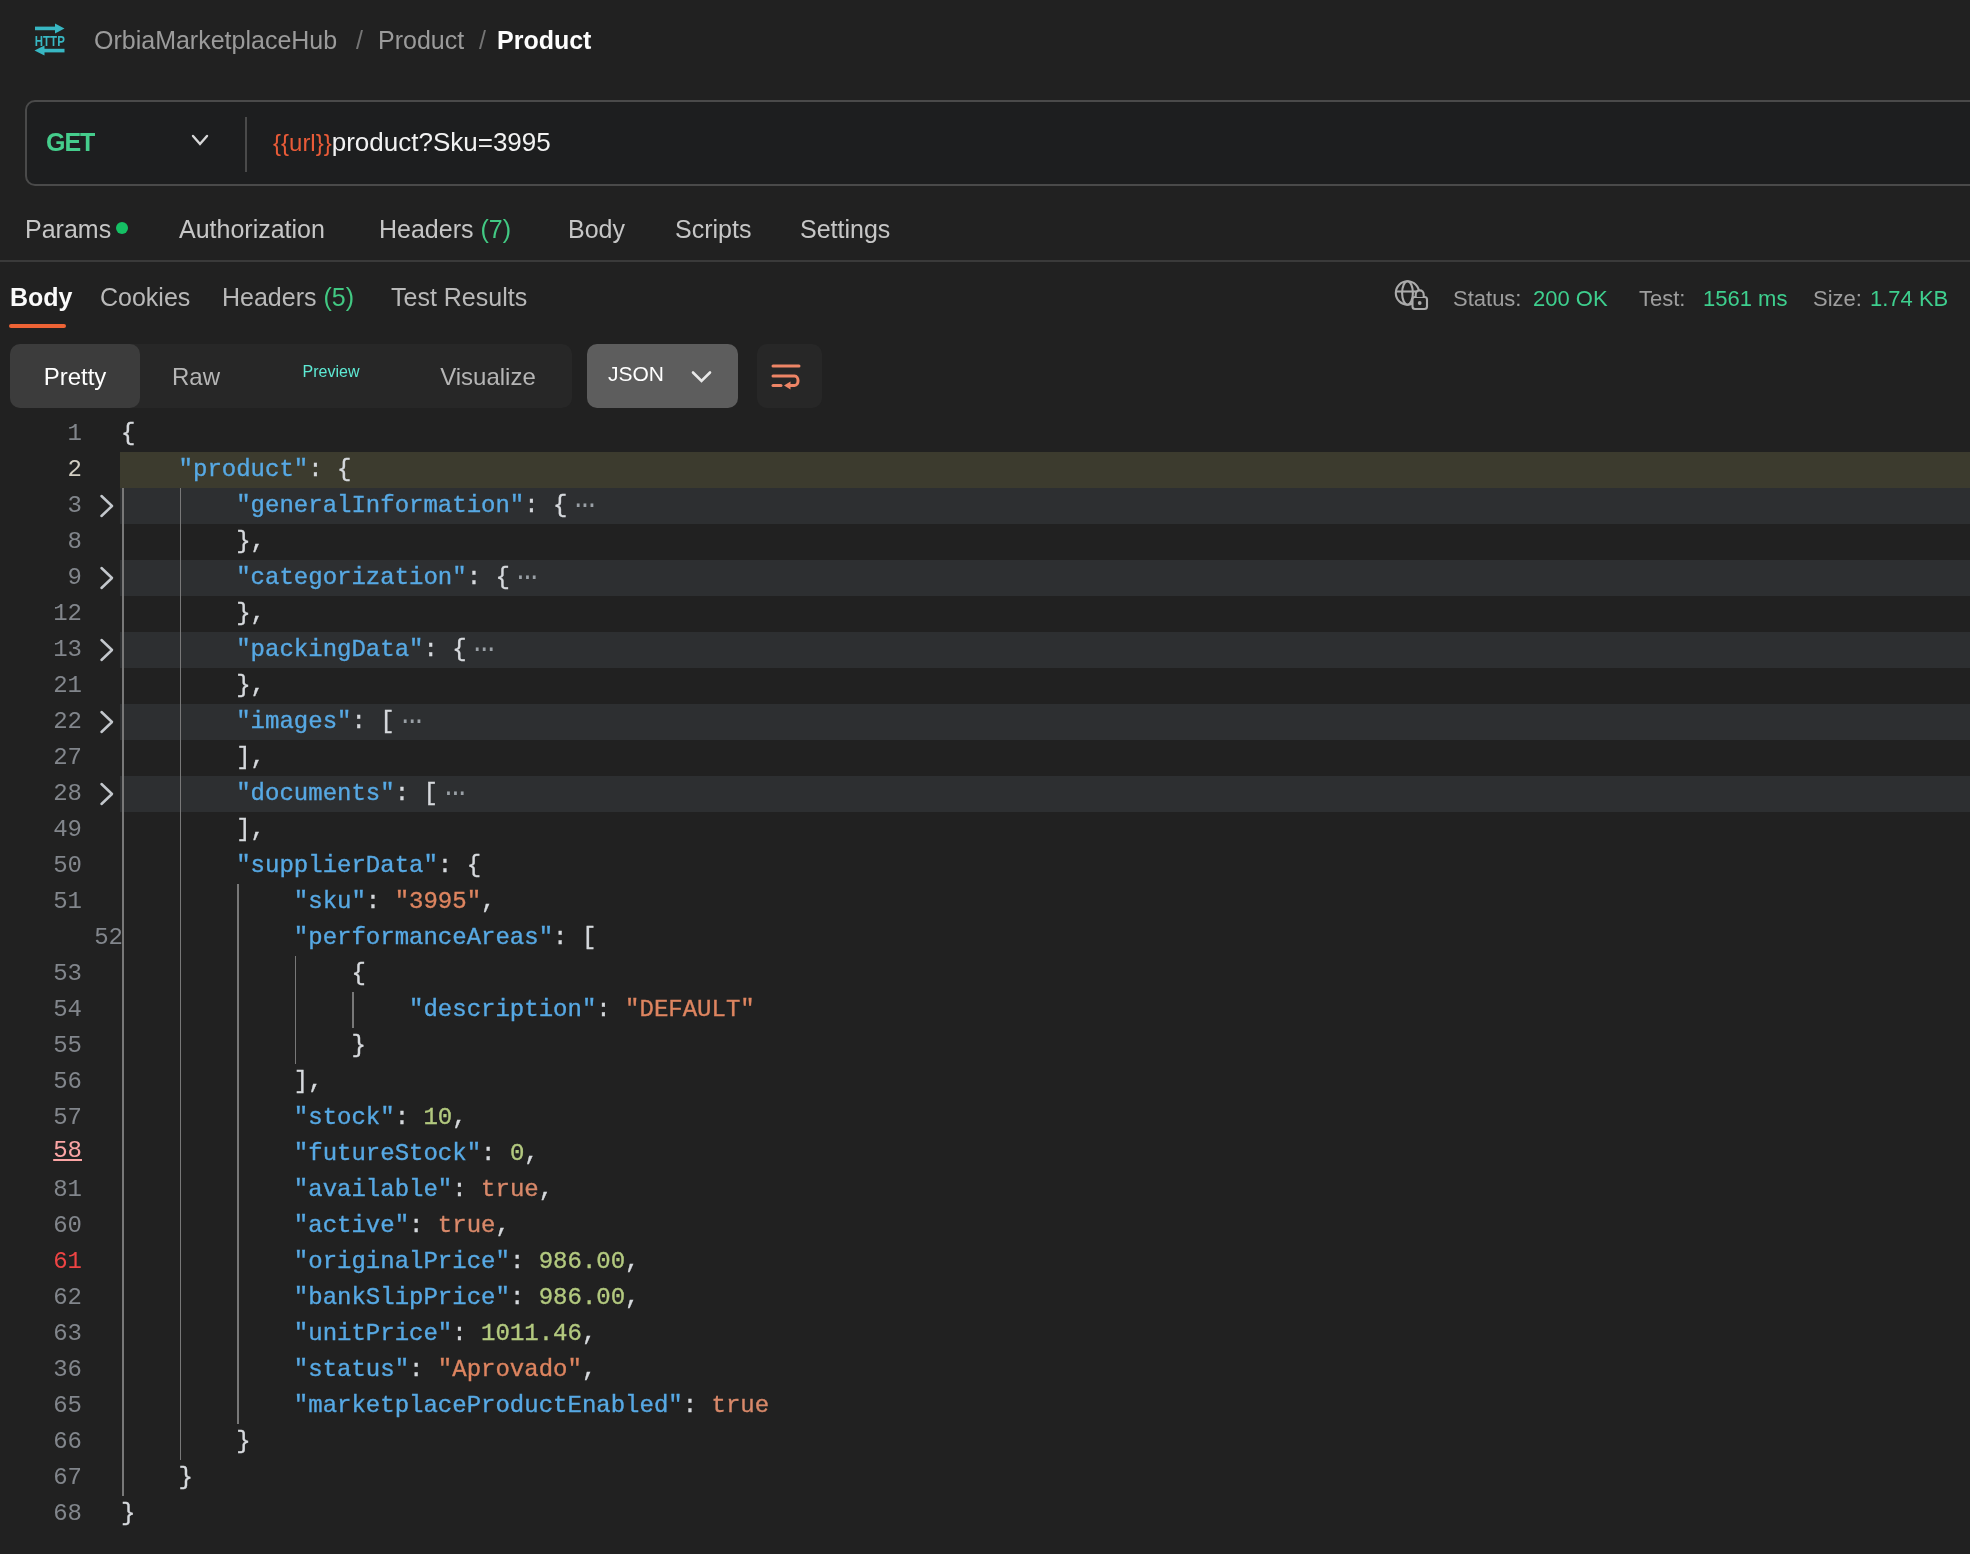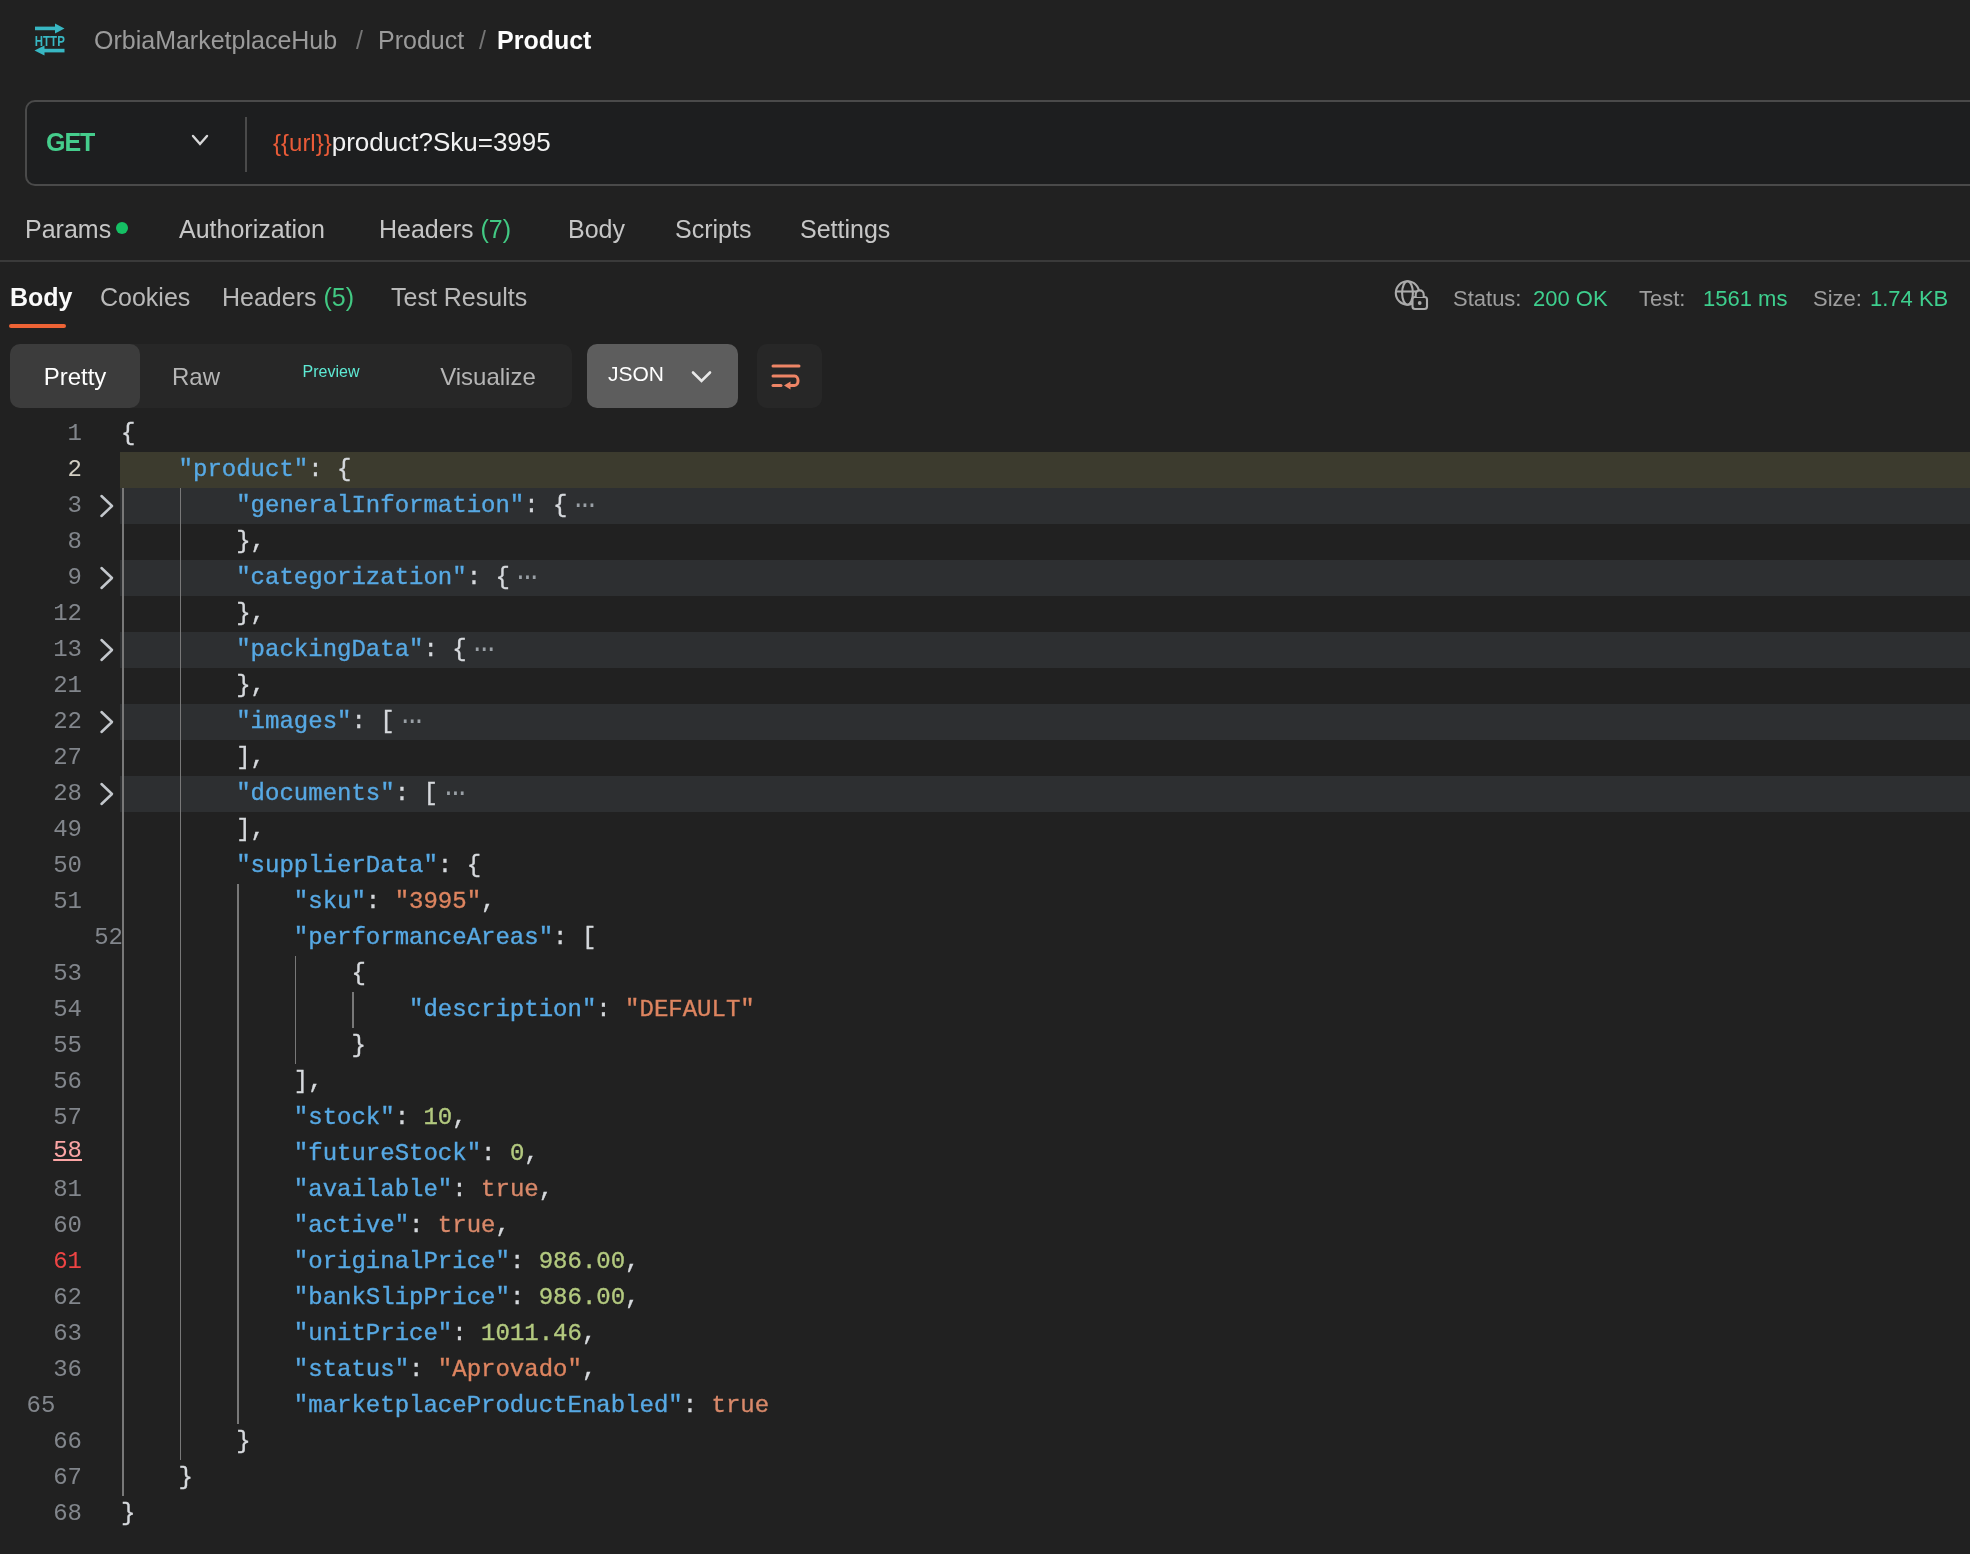--- a/index.html
+++ b/index.html
@@ -179,21 +179,21 @@
 <div class="ln" style="top:1208px;color:#82868c;">60</div>
 <div class="code abs" style="left:121px;top:1208px;">            <span class="k">"active"</span><span class="p">: </span><span class="b">true</span><span class="p">,</span></div>
 <div class="ln" style="top:1244px;color:#ef4444;">61</div>
 <div class="code abs" style="left:121px;top:1244px;">            <span class="k">"originalPrice"</span><span class="p">: </span><span class="n">986.00</span><span class="p">,</span></div>
 <div class="ln" style="top:1280px;color:#82868c;">62</div>
 <div class="code abs" style="left:121px;top:1280px;">            <span class="k">"bankSlipPrice"</span><span class="p">: </span><span class="n">986.00</span><span class="p">,</span></div>
 <div class="ln" style="top:1316px;color:#82868c;">63</div>
 <div class="code abs" style="left:121px;top:1316px;">            <span class="k">"unitPrice"</span><span class="p">: </span><span class="n">1011.46</span><span class="p">,</span></div>
 <div class="ln" style="top:1352px;color:#82868c;">36</div>
 <div class="code abs" style="left:121px;top:1352px;">            <span class="k">"status"</span><span class="p">: </span><span class="s">"Aprovado"</span><span class="p">,</span></div>
-<div class="ln" style="top:1388px;color:#82868c;text-align:center;">65</div>
+<div class="ln" style="top:1388px;color:#82868c;">65</div>
 <div class="code abs" style="left:121px;top:1388px;">            <span class="k">"marketplaceProductEnabled"</span><span class="p">: </span><span class="b">true</span></div>
 <div class="ln" style="top:1424px;color:#82868c;">66</div>
 <div class="code abs" style="left:121px;top:1424px;">        <span class="p">}</span></div>
 <div class="ln" style="top:1460px;color:#82868c;">67</div>
 <div class="code abs" style="left:121px;top:1460px;">    <span class="p">}</span></div>
 <div class="ln" style="top:1496px;color:#82868c;">68</div>
 <div class="code abs" style="left:121px;top:1496px;"><span class="p">}</span></div>
 </div>
 
 </body></html>

